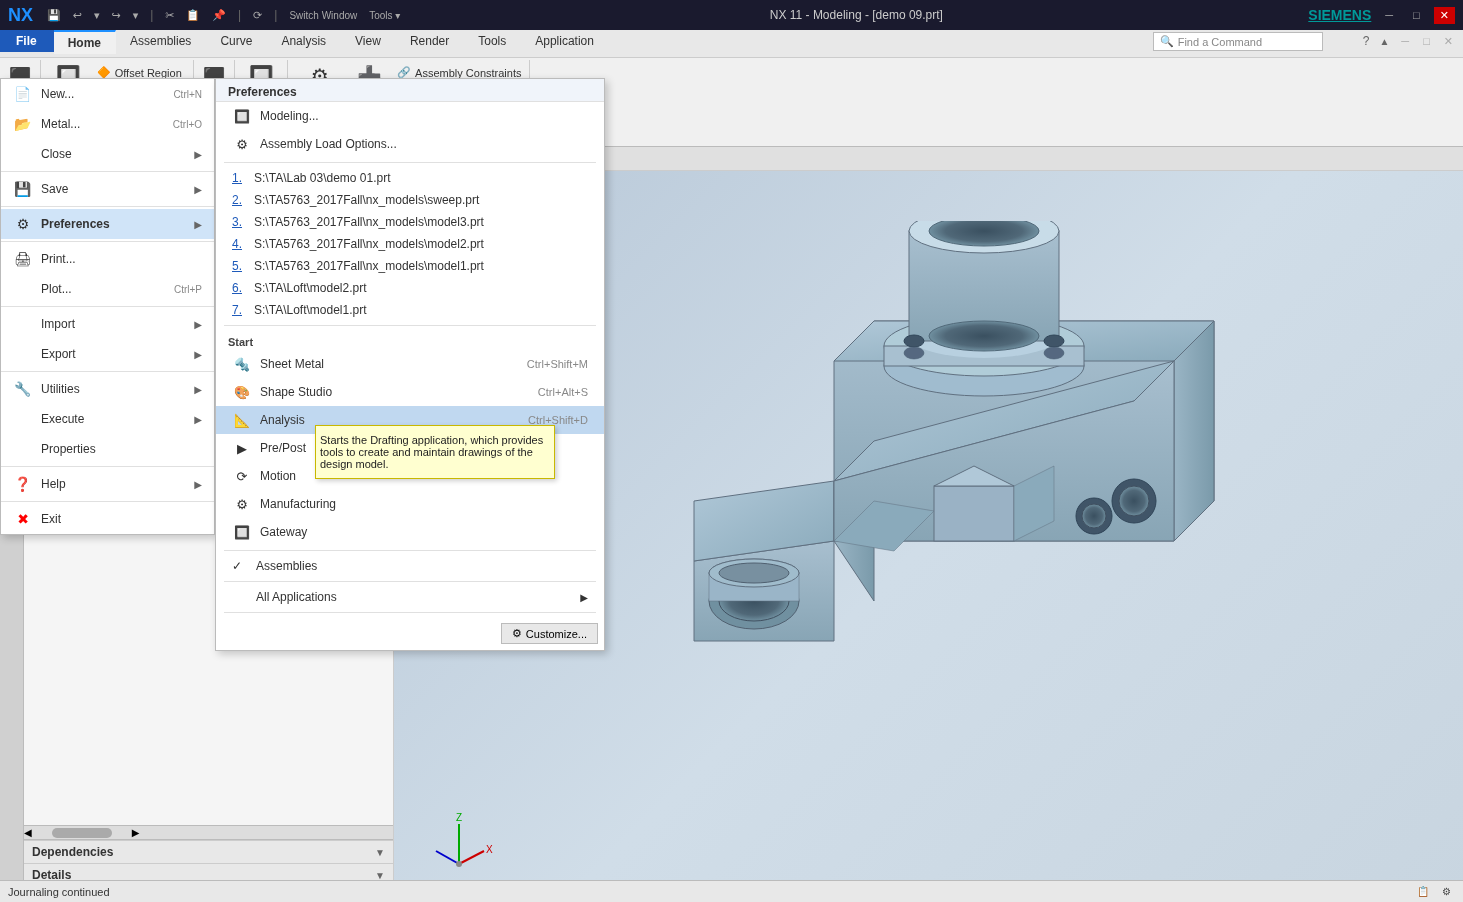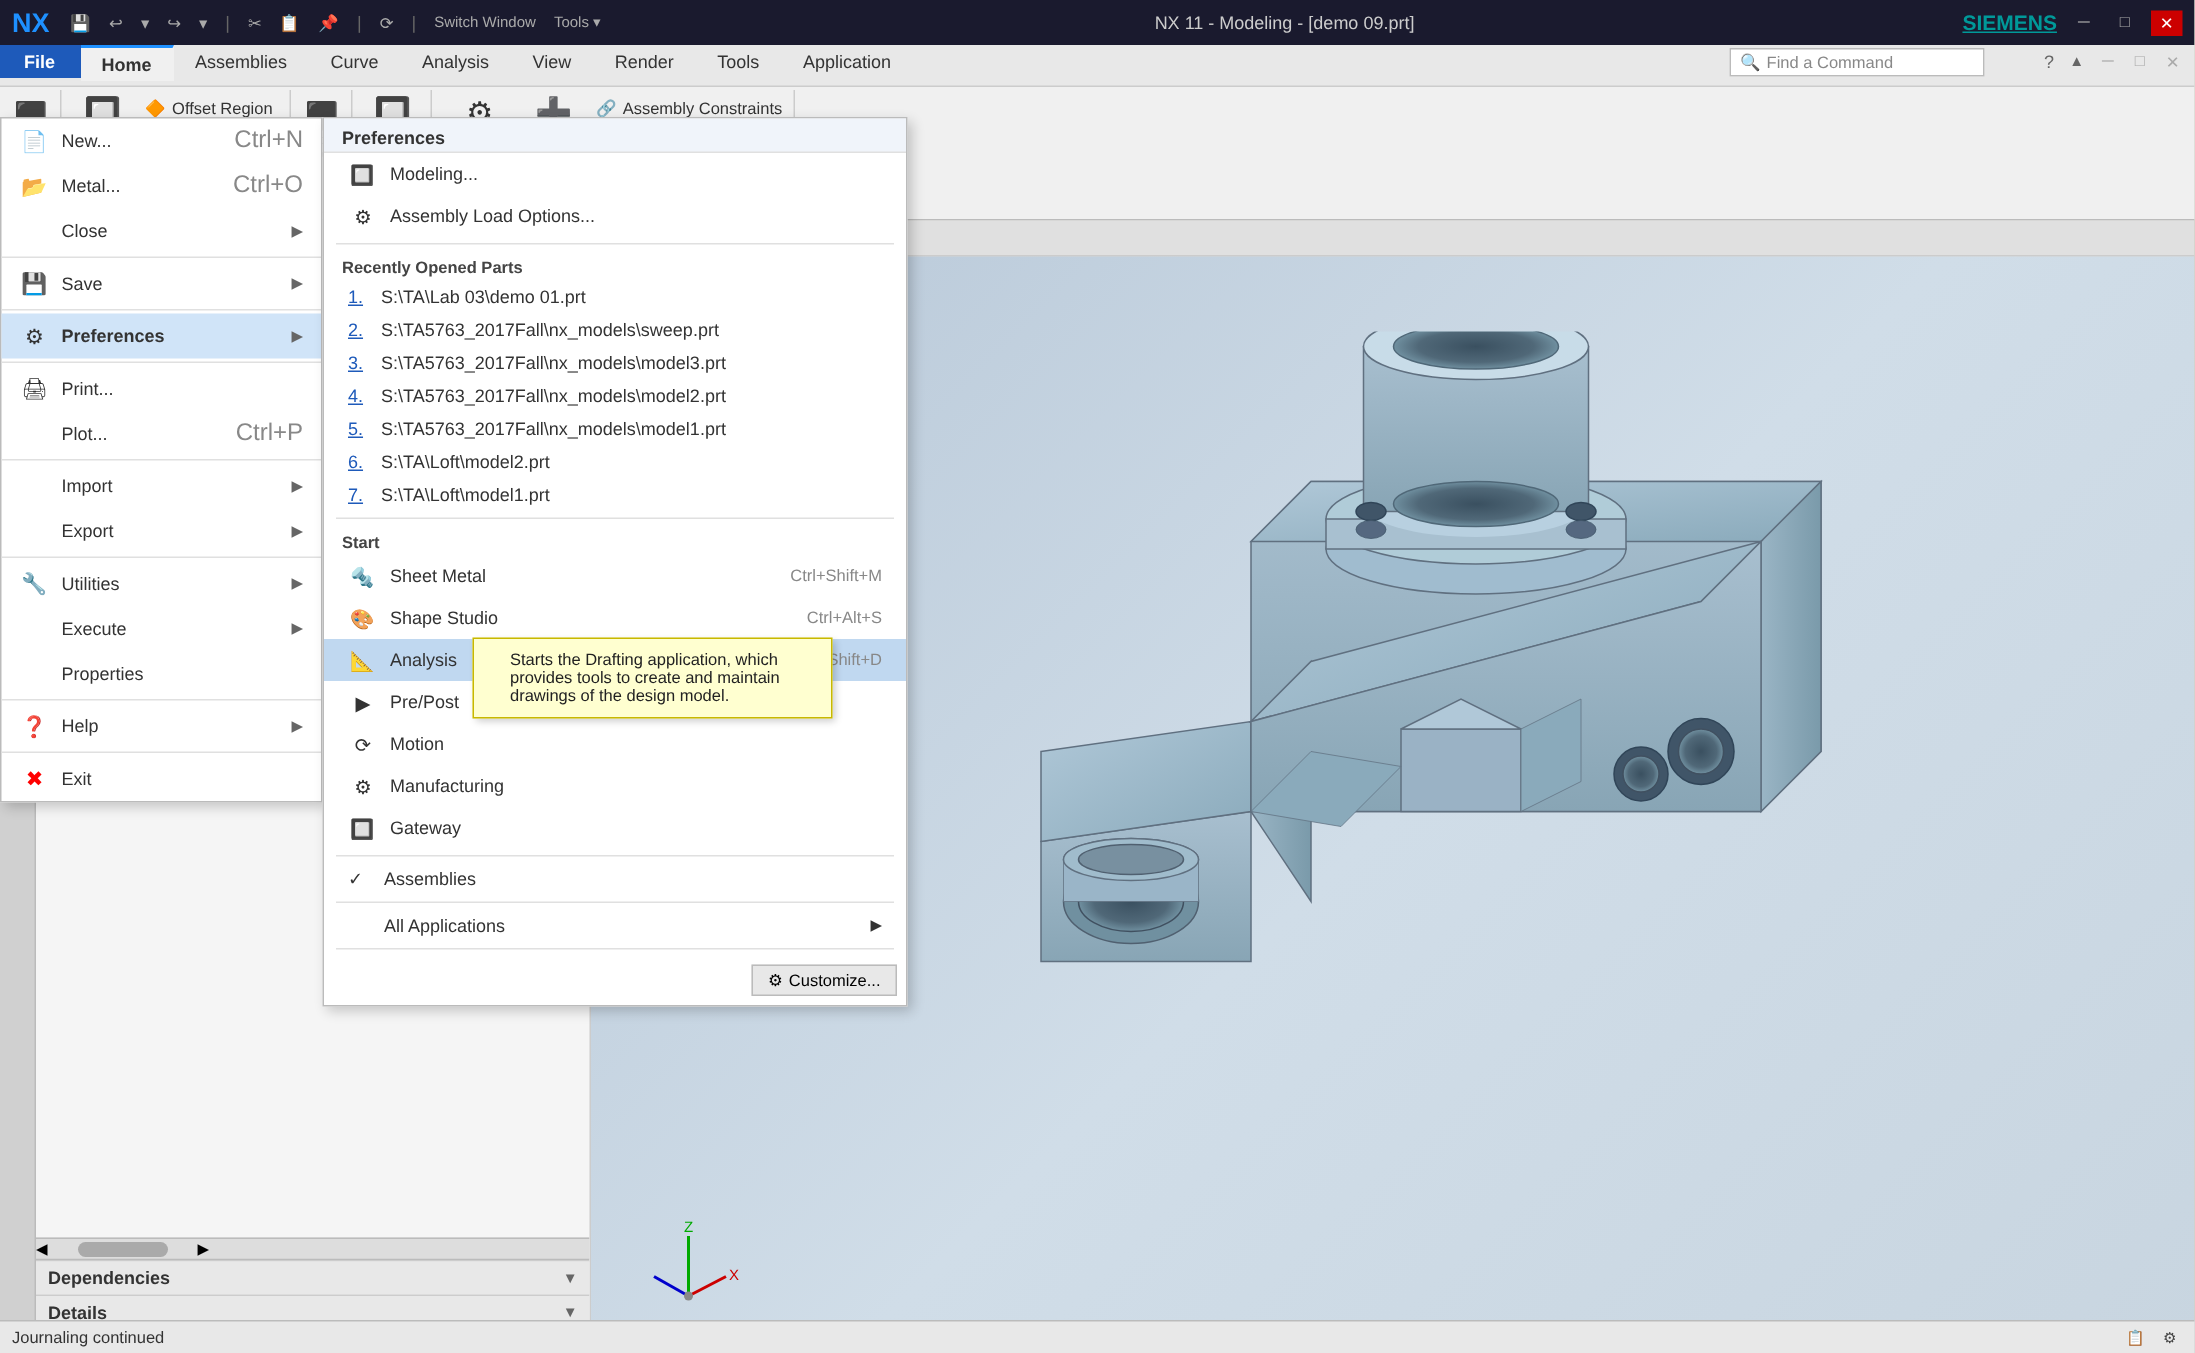--- a/index.html
+++ b/index.html
@@ -60,35 +60,35 @@
 
     
     #axis { position: absolute; bottom: 40px; left: 30px; width: 60px; height: 60px; }
 
     
     #file-menu-overlay { position: absolute; top: 78px; left: 0; z-index: 100; display: flex; }
     #file-menu { width: 215px; background: white; border: 1px solid #bbb; box-shadow: 3px 3px 8px rgba(0,0,0,0.2); }
     .fm-item { display: flex; align-items: center; gap: 8px; padding: 5px 12px; cursor: pointer; font-size: 12px; color: #333; }
     .fm-item .fm-icon { width: 20px; height: 20px; display: flex; align-items: center; justify-content: center; font-size: 14px; }
     .fm-item .fm-label { flex: 1; }
-    .fm-item .fm-shortcut { color: #888; font-size: 16px; }
+    .fm-item .fm-shortcut { color: #888; font-size: 10px; }
     .fm-item .fm-arrow { color: #666; font-size: 10px; }
     .fm-separator { height: 1px; background: #e0e0e0; margin: 2px 0; }
 
     
     #prefs-submenu { width: 390px; background: white; border: 1px solid #bbb; box-shadow: 3px 3px 8px rgba(0,0,0,0.2); position: absolute; left: 215px; top: 0; }
     .ps-section { padding: 6px 12px 2px; font-size: 12px; font-weight: bold; color: #333; background: #f0f4fa; border-bottom: 1px solid #e0e0e0; }
     .ps-item { display: flex; align-items: center; gap: 8px; padding: 4px 16px; cursor: pointer; font-size: 12px; color: #333; }
     .ps-item:hover, .ps-item.active { background: #d0e4f8; }
     .ps-item .ps-icon { width: 20px; height: 20px; font-size: 13px; display: flex; align-items: center; justify-content: center; }
     .ps-separator { height: 1px; background: #e0e0e0; margin: 4px 8px; }
     .ps-subheader { font-size: 11px; font-weight: bold; color: #444; padding: 6px 12px 2px; }
 
     
-    #drafting-tooltip { position: absolute; left: 315px; top: 425px; z-index: 200; background: #ffffd0; border: 1px solid #c8b800; padding: 8px 24px; max-width: 240px; font-size: 11px; color: #222; box-shadow: 2px 2px 5px rgba(0,0,0,0.2); }
+    #drafting-tooltip { position: absolute; left: 315px; top: 425px; z-index: 200; background: #ffffd0; border: 1px solid #c8b800; padding: 8px 4px; max-width: 240px; font-size: 11px; color: #222; box-shadow: 2px 2px 5px rgba(0,0,0,0.2); }
 
     
     #model-svg { position: absolute; top: 50px; left: 100px; }
 
     
     #left-sidebar { width: 24px; background: #d0d0d0; display: flex; flex-direction: column; align-items: center; padding: 4px 2px; gap: 4px; border-right: 1px solid #bbb; }
     .ls-icon { width: 20px; height: 20px; display: flex; align-items: center; justify-content: center; font-size: 12px; cursor: pointer; color: #555; }
 
     .ribbon-section-group { display: flex; flex-direction: column; border-right: 1px solid #ccc; padding: 0 4px; }
     .rsg-top { display: flex; gap: 2px; flex: 1; align-items: flex-start; padding-top: 4px; }
@@ -527,21 +527,20 @@
     <div class="ps-section">Preferences</div>
     <div class="ps-item">
       <span class="ps-icon">🔲</span>
       <span>Modeling...</span>
     </div>
     <div class="ps-item">
       <span class="ps-icon">⚙</span>
       <span>Assembly Load Options...</span>
     </div>
     <div class="ps-separator"></div>
-    <div class="ps-subheader">Recently Opened Parts</div>
     <div class="ps-item">
       <span style="color:#1e5aba;text-decoration:underline;margin-right:4px;">1.</span>
       <span>S:\TA\Lab 03\demo 01.prt</span>
     </div>
     <div class="ps-item">
       <span style="color:#1e5aba;text-decoration:underline;margin-right:4px;">2.</span>
       <span>S:\TA5763_2017Fall\nx_models\sweep.prt</span>
     </div>
     <div class="ps-item">
       <span style="color:#1e5aba;text-decoration:underline;margin-right:4px;">3.</span>

